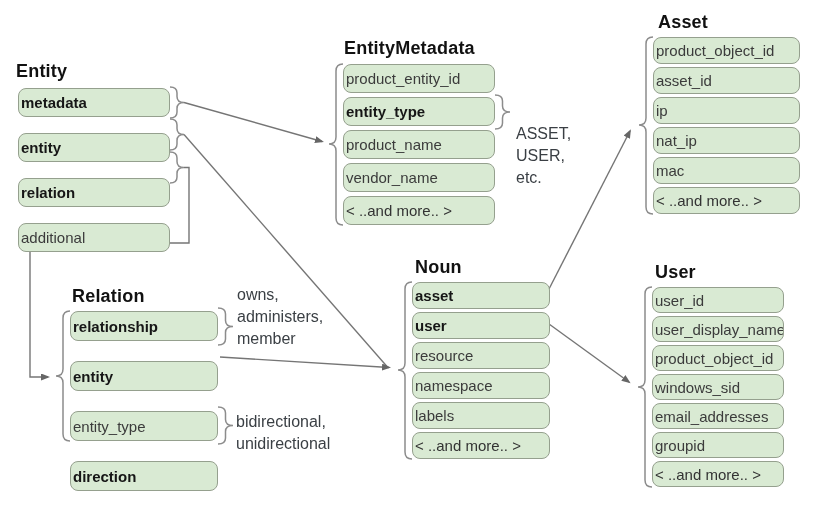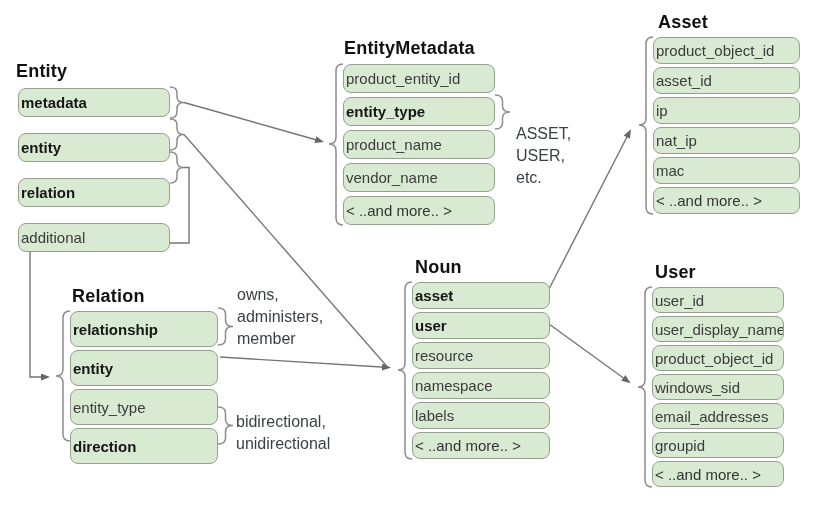--- a/index.html
+++ b/index.html
@@ -26,21 +26,21 @@
     padding-left:2px;
     display:flex;align-items:center;
     font-size:15px;color:#3b3b3b;
     white-space:nowrap;overflow:hidden;
   }
   .row.bold{font-weight:bold;color:#161616;}
   .row.more{color:#333;}
   .rows-entity .row{height:29px;margin-bottom:16px;width:152px;}
   .rows-em .row{height:29px;margin-bottom:4px;width:152px;}
   .rows-asset .row{height:27px;margin-bottom:3px;width:147px;}
-  .rows-relation .row{height:36px;margin-bottom:3px;width:148px;}
+  .rows-relation .row{height:30px;margin-bottom:20px;width:148px;}
   .rows-noun .row{height:27px;margin-bottom:3px;width:138px;}
   .rows-user .row{height:26px;margin-bottom:3px;width:132px;}
   .note{
     position:absolute;
     font-size:16px;line-height:22px;color:#3a3f44;
     white-space:pre-line;
   }
 </style>
 </head>
 <body>

